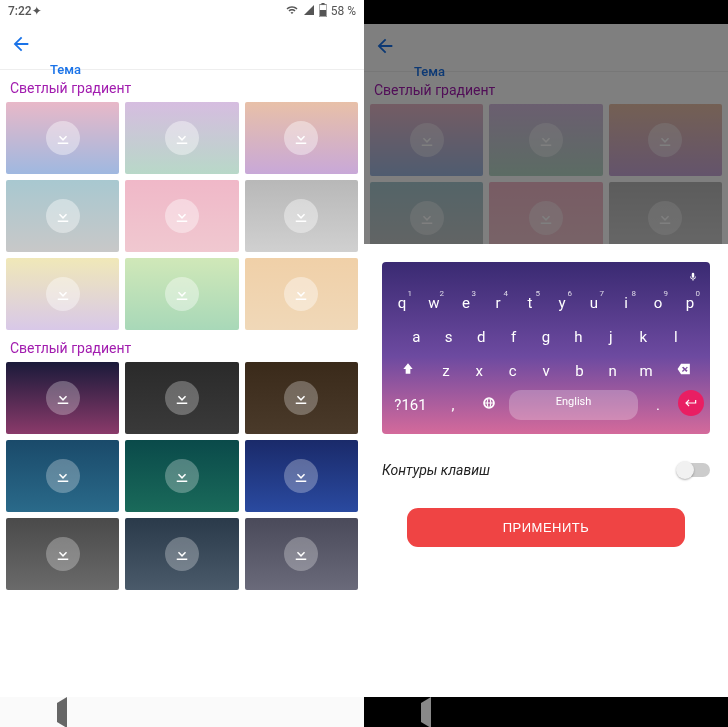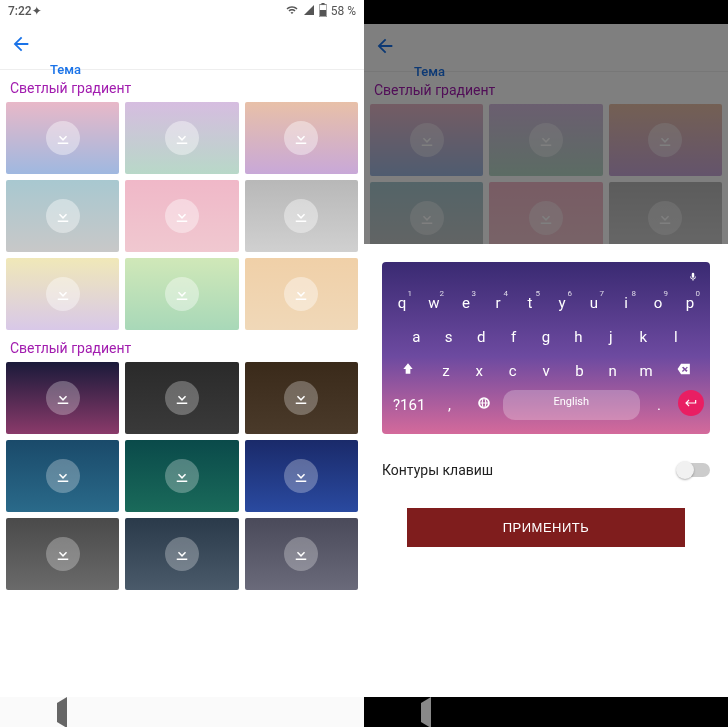--- a/index.html
+++ b/index.html
@@ -43,31 +43,31 @@
   
   .sheet { position: absolute; left: 0; right: 0; bottom: 0; top: 220px; background: #fff; padding: 18px; }
 
   .kb { background: linear-gradient(180deg, #3a2a72 0%, #6d4aa0 55%, #d46a9b 100%); border-radius: 4px; padding: 8px 6px 10px; color: #fff; position: relative; }
   .kb .topstrip { height: 14px; display:flex; justify-content: flex-end; align-items:center; padding: 0 6px 2px; }
   .kb .row { display: flex; justify-content: center; gap: 4px; margin: 4px 0; }
   .key { min-width: 26px; flex: 1; text-align: center; font-size: 15px; position: relative; color: #fff; padding: 6px 0; }
   .key .sup { position: absolute; top: 1px; right: 4px; font-size: 8px; opacity: 0.8; }
   .row2 { padding: 0 14px; }
   .key.wide { flex: 1.4; }
-  .key.space { flex: 4; background: rgba(255,255,255,0.25); border-radius: 12px; font-size: 11px; padding: 5px 8px; }
+  .key.space { flex: 4; background: rgba(255,255,255,0.25); border-radius: 12px; font-size: 11px; padding: 5px 0; }
   .key.enter { background: #e91e63; border-radius: 50%; width: 26px; height: 26px; flex: none; display:flex; align-items:center; justify-content:center; padding:0; }
   .key.bksp svg, .key.shift svg, .key.enter svg { width: 14px; height: 14px; fill: #fff; }
   .key.shift, .key.bksp { flex: 1.2; }
 
-  .toggle-row { display:flex; align-items:center; margin: 28px 0 30px; }
+  .toggle-row { display:flex; align-items:center; margin: 28px 0 30px; font-style: italic; }
   .toggle-row .lbl { font-size: 14px; color: #222; flex:1; }
   .switch { width: 32px; height: 14px; background: #ccc; border-radius: 10px; position: relative; }
   .switch::after { content:''; position:absolute; width:18px; height:18px; border-radius:50%; background:#f1f1f1; top:-2px; left:-2px; box-shadow:0 1px 2px rgba(0,0,0,0.3); }
 
-  .apply { display:block; width: 85%; margin: 0 auto; background: #7f1d1d; color:#fff; border:none; padding: 12px 0; font-size: 13px; letter-spacing: 0.5px; border-radius: 0; cursor:pointer; }
+  .apply { display:block; width: 85%; margin: 0 auto; background: #ef4444; color:#fff; border:none; padding: 12px 0; font-size: 13px; letter-spacing: 0.5px; border-radius: 11px; cursor:pointer; }
 
   .mic-icon svg { width:10px; height:10px; fill:#fff; }
 </style>
 </head>
 <body>
 
 <div class="phone left">
   <div class="status">
     <div style="display:flex; align-items:center; ">
       <span class="time">7:22</span>

